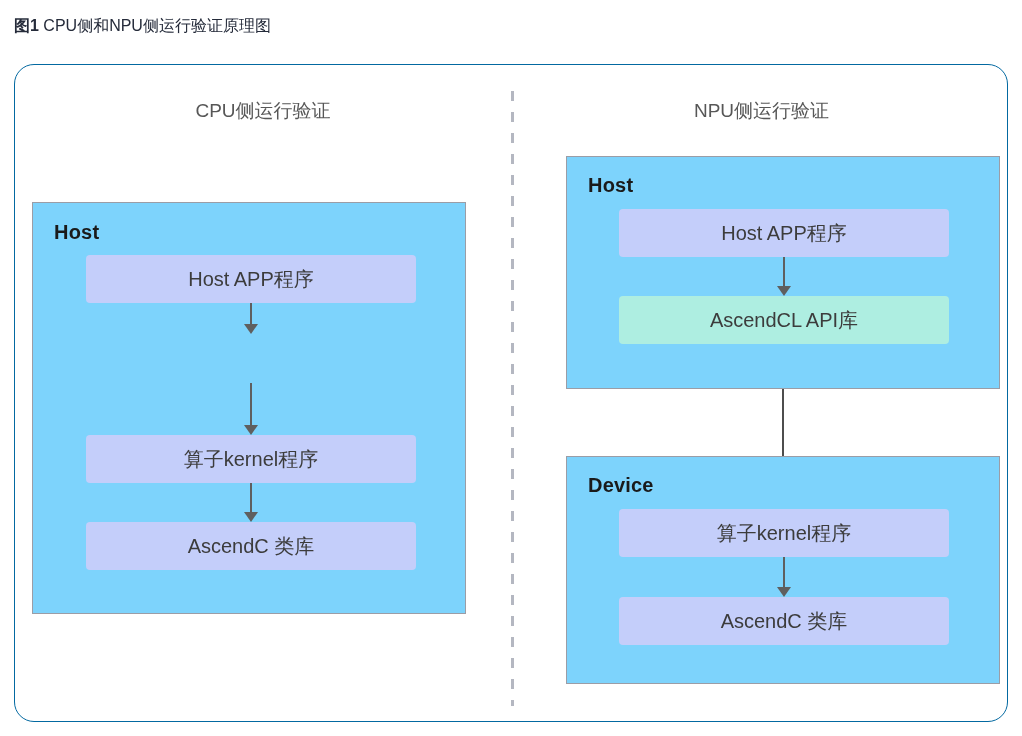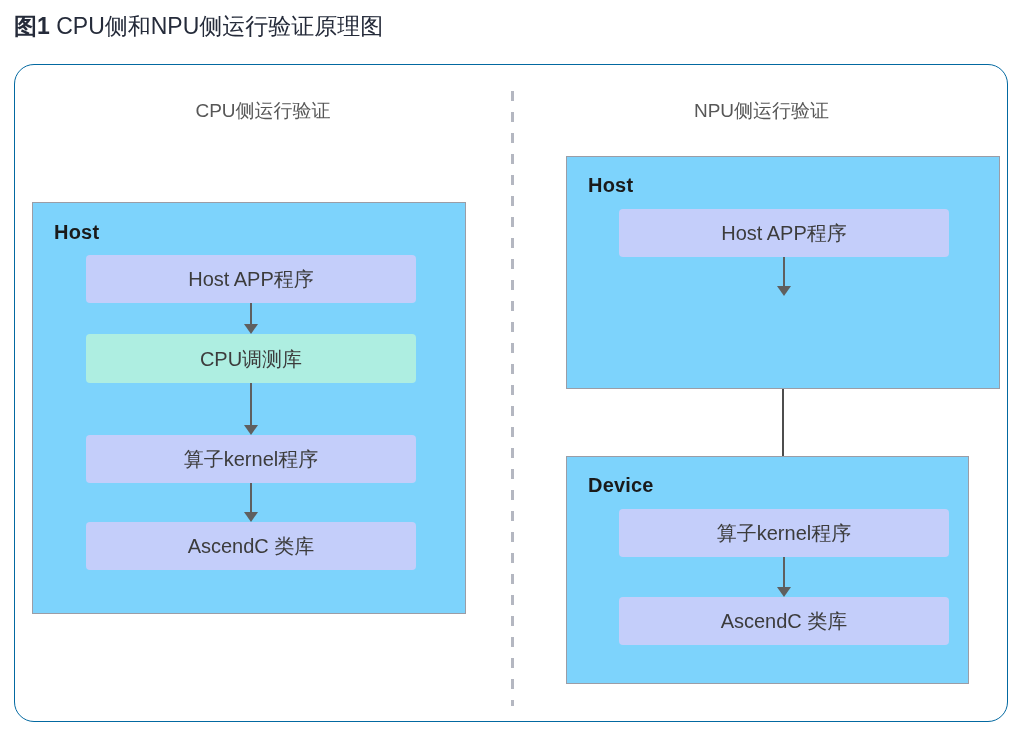--- a/index.html
+++ b/index.html
@@ -14,21 +14,21 @@
     color: #333333;
     overflow: hidden;
     position: relative;
   }
 
   
   .caption {
     position: absolute;
     left: 14px;
     top: 14px;
-    font-size: 23px;
+    font-size: 16px;
     line-height: 24px;
     color: #252b3a;
     white-space: nowrap;
   }
   .caption .cap-num {
     font-weight: 700;
   }
   .caption .cap-text {
     font-weight: 400;
   }
@@ -163,21 +163,20 @@
 
       <div class="group-label" style="left:21px; top:17px;">Host</div>
 
       <div class="node node-blue" style="left:53px; top:52px; width:330px; height:48px;">Host APP程序</div>
 
       <div class="arrow" style="left:211px; top:100px; height:31px;">
         <div class="stem" style="height:21px;"></div>
         <div class="head"></div>
       </div>
 
-      <div class="node node-green" style="left:53px; top:131px; width:330px; height:49px;">CPU调测库</div>
 
       <div class="arrow" style="left:211px; top:180px; height:52px;">
         <div class="stem" style="height:42px;"></div>
         <div class="head"></div>
       </div>
 
       <div class="node node-blue" style="left:53px; top:232px; width:330px; height:48px;">算子kernel程序</div>
 
       <div class="arrow" style="left:211px; top:280px; height:39px;">
         <div class="stem" style="height:29px;"></div>
@@ -196,25 +195,26 @@
 
       <div class="group-label" style="left:21px; top:16px;">Host</div>
 
       <div class="node node-blue" style="left:52px; top:52px; width:330px; height:48px;">Host APP程序</div>
 
       <div class="arrow" style="left:210px; top:100px; height:39px;">
         <div class="stem" style="height:29px;"></div>
         <div class="head"></div>
       </div>
 
+      <div class="node node-green" style="left:52px; top:139px; width:330px; height:48px;">AscendCL API库</div>
     </div>
 
     <div class="connector" style="left:268px; top:324px; height:67px;"></div>
 
-    <div class="group" style="left:52px; top:391px; width:403px; height:228px;">
+    <div class="group" style="left:52px; top:391px; width:434px; height:228px;">
 
       <div class="group-label" style="left:21px; top:16px;">Device</div>
 
       <div class="node node-blue" style="left:52px; top:52px; width:330px; height:48px;">算子kernel程序</div>
 
       <div class="arrow" style="left:210px; top:100px; height:40px;">
         <div class="stem" style="height:30px;"></div>
         <div class="head"></div>
       </div>
 

